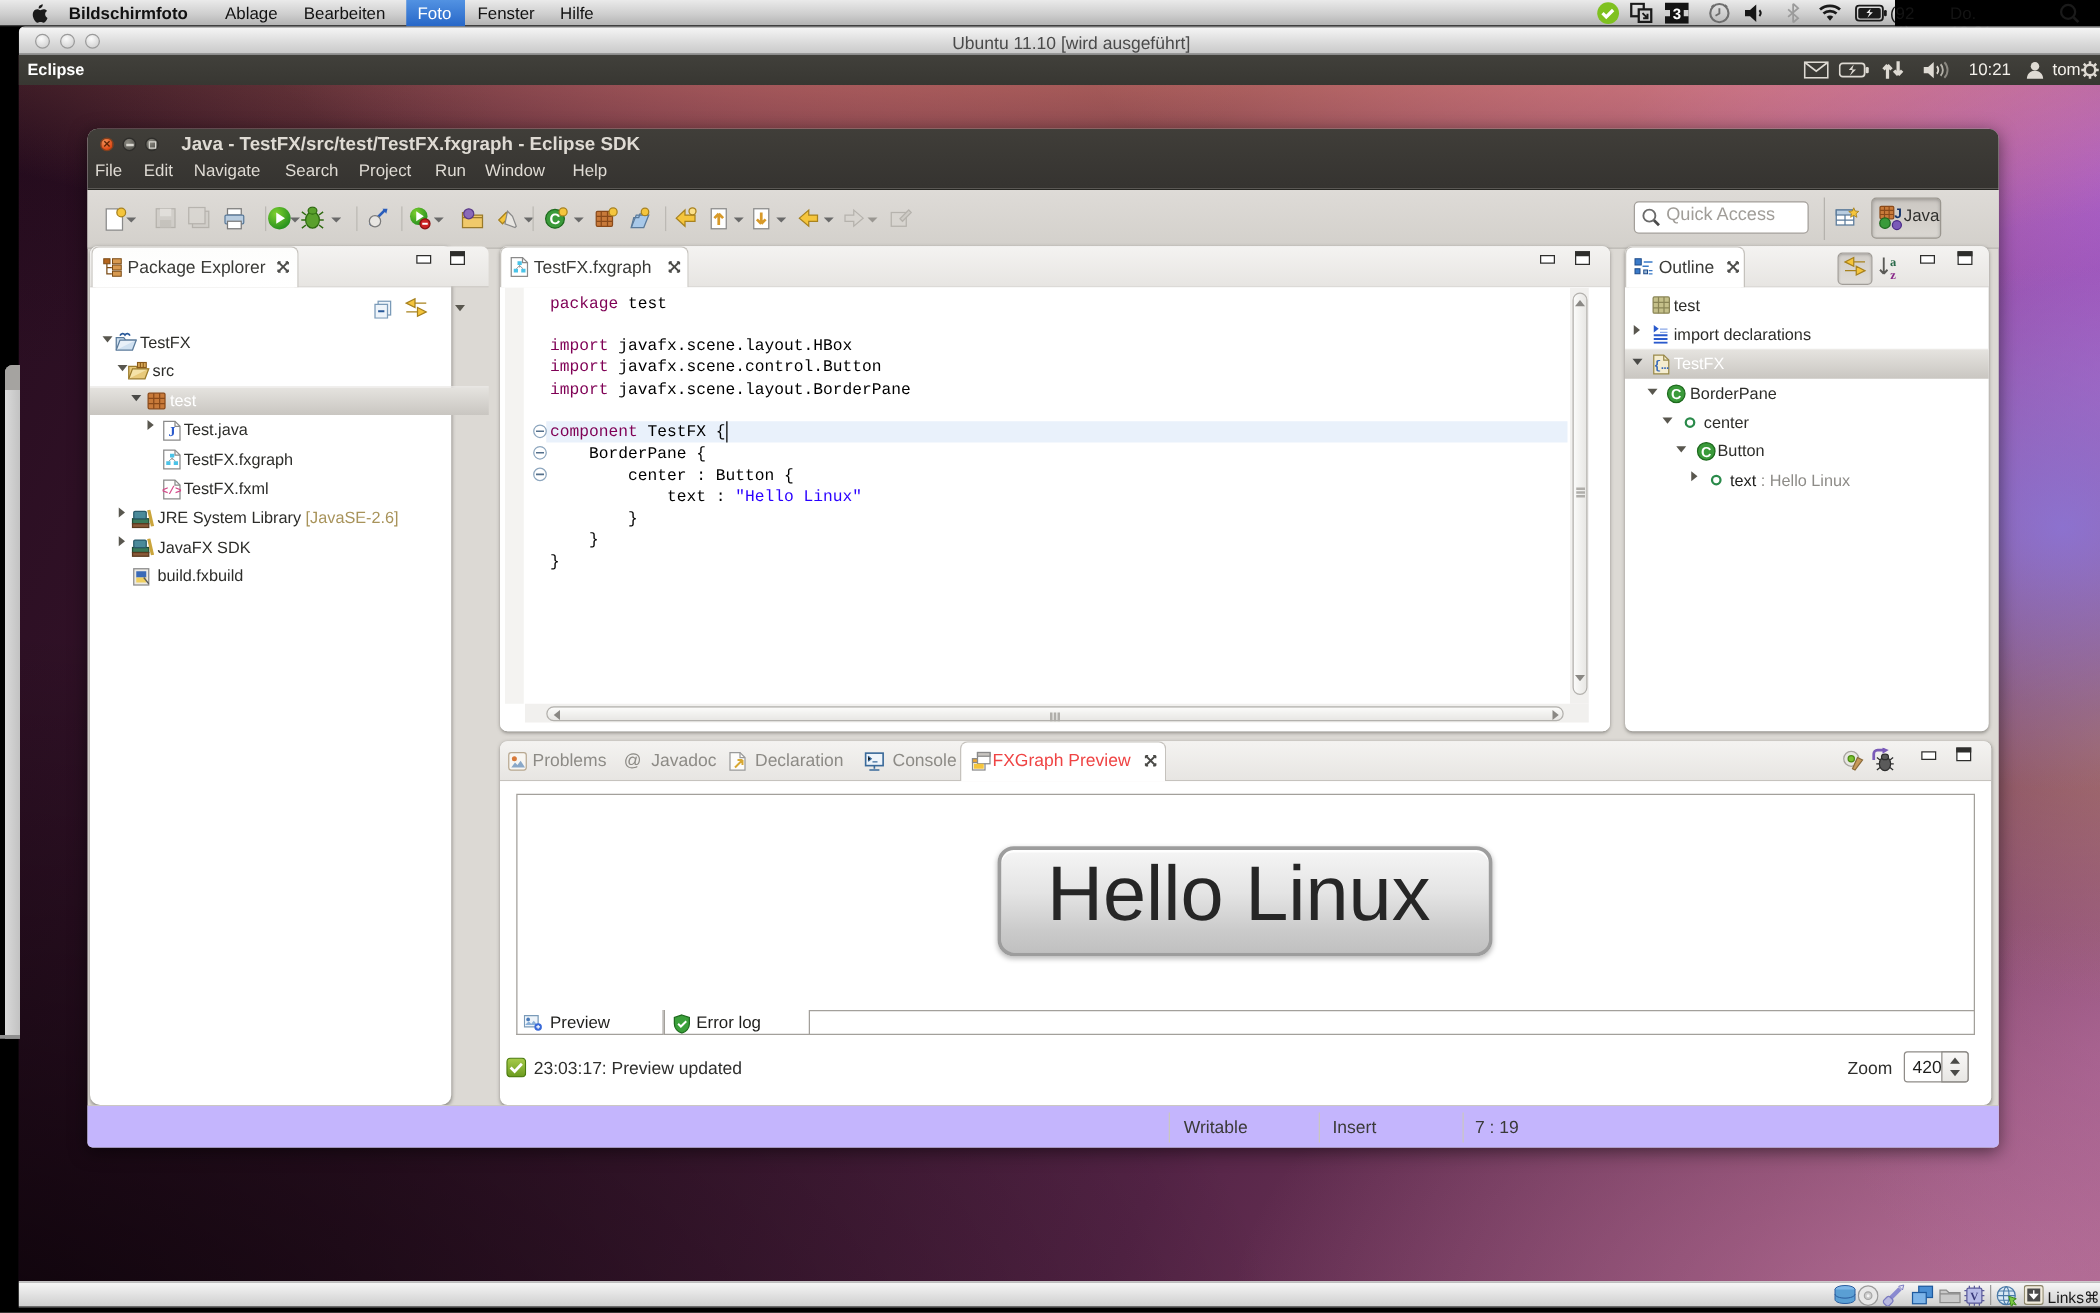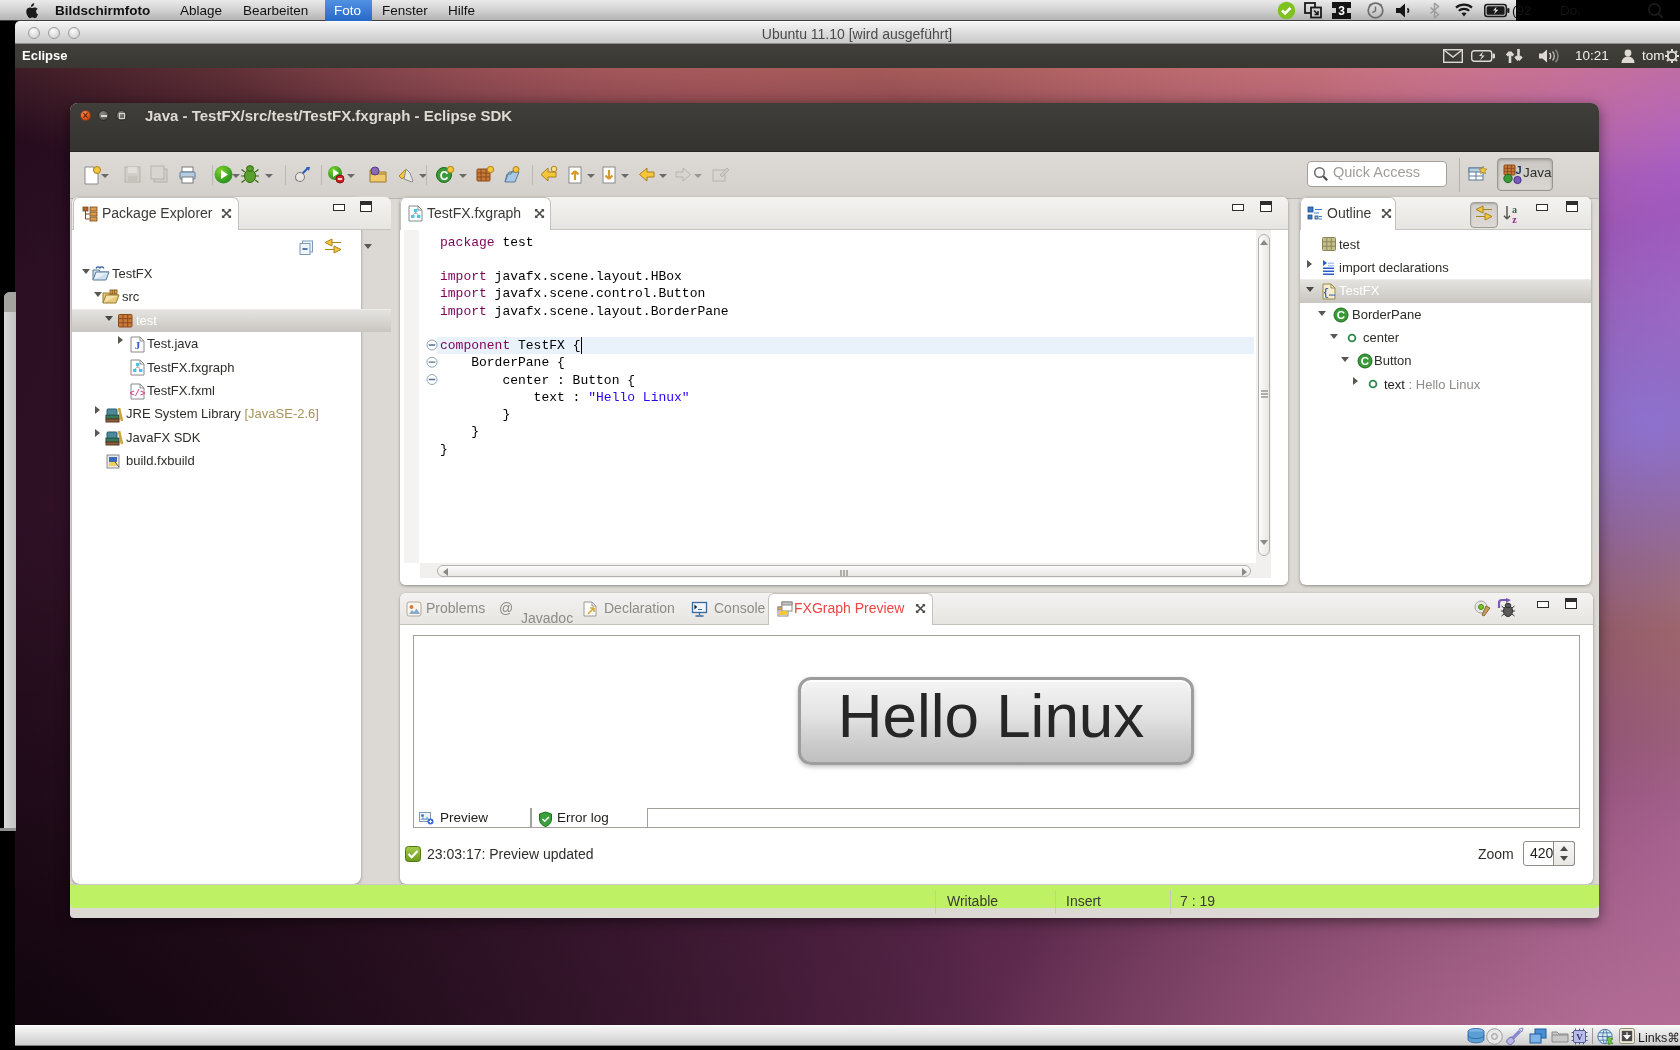--- a/index.html
+++ b/index.html
@@ -179,20 +179,30 @@
 <div class="a" id="win" style="left:70px;top:103px;width:1529px;height:815px;border-radius:8px 8px 4px 4px;background:#dcd9d4;box-shadow:0 3px 14px rgba(0,0,0,0.5)">
 
   <div class="a" style="left:0;top:0;width:1529px;height:49px;background:linear-gradient(#403e39,#353330);border-radius:8px 8px 0 0;border-bottom:1px solid #262622"></div>
   <div class="a" style="left:10px;top:7px;width:11px;height:11px;border-radius:50%;background:radial-gradient(circle at 35% 30%,#f3935a,#dd4814 70%);border:1px solid #83401e"></div>
   <div class="a" style="left:9px;top:6.2px;width:13px;height:13px;color:#5e2405;font-size:10px;font-weight:bold;text-align:center;line-height:13px">×</div>
   <div class="a" style="left:28px;top:7px;width:11px;height:11px;border-radius:50%;background:radial-gradient(circle at 35% 30%,#8a8880,#565550 75%);border:1px solid #2e2d2a"></div>
   <div class="a" style="left:30.5px;top:11.5px;width:6px;height:2px;background:#d8d6d0"></div>
   <div class="a" style="left:46px;top:7px;width:11px;height:11px;border-radius:50%;background:radial-gradient(circle at 35% 30%,#8a8880,#565550 75%);border:1px solid #2e2d2a"></div>
   <div class="a" style="left:48.5px;top:9.5px;width:6px;height:6px;border:1.5px solid #d8d6d0"></div>
   <div class="a" style="left:75px;top:4px;font-size:15px;font-weight:bold;color:#dfdbd4;letter-spacing:0px">Java - TestFX/src/test/TestFX.fxgraph - Eclipse SDK</div>
+  <div class="a" style="left:0;top:26px;width:1529px;height:23px;font-size:13.5px;color:#dfdbd4">
+    <span class="a" style="left:6px">File</span>
+      <span class="a" style="left:45px">Edit</span>
+      <span class="a" style="left:85px">Navigate</span>
+      <span class="a" style="left:158px">Search</span>
+      <span class="a" style="left:217px">Project</span>
+      <span class="a" style="left:278px">Run</span>
+      <span class="a" style="left:318px">Window</span>
+      <span class="a" style="left:388px">Help</span>
+  </div>
   <div class="a" style="left:0;top:49px;width:1529px;height:47px;background:linear-gradient(#dedbd7,#d3d0cb);border-bottom:1px solid #b8b5b0">
     <svg class="a" style="left:14px;top:13px" width="700" height="20" viewBox="0 0 700 20">
         <g transform="translate(0,1)">
           <path d="M1 1h9l4 4v13H1z" fill="#fff" stroke="#8a8a8a"></path>
           <path d="M10 1v4h4" fill="none" stroke="#8a8a8a"></path>
           <circle cx="13" cy="4" r="3.5" fill="#f5c53c" stroke="#a8821e"></circle>
         </g>
         <path d="M17 8l4 4 4-4z" fill="#6a6a6a" transform="translate(0,1)"></path>
         <g transform="translate(40,1)" opacity="0.5">
           <rect x="1" y="1" width="15" height="15" fill="#cac7c2" stroke="#939089"></rect>
@@ -571,21 +581,21 @@
   </div>
   <div class="a" style="left:330px;top:490px;width:1193px;height:291px;background:#fff;border-radius:6px;box-shadow:0 1px 3px rgba(90,88,84,0.6)">
     <div class="a" style="left:0;top:0;width:1193px;height:32px;background:linear-gradient(#f4f3f1,#e7e5e2);border-bottom:1px solid #c6c3be;border-radius:6px 6px 0 0"></div>
     <svg class="a" style="left:6px;top:8px" width="16" height="16" viewBox="0 0 16 16">
         <rect x="1" y="1" width="14" height="14" rx="2" fill="#f8f6f2" stroke="#b8a890"></rect>
         <circle cx="5.5" cy="6" r="2" fill="#d87a3a"></circle>
         <path d="M3 13l3-4 2 2 2.5-3.5L14 13z" fill="#8aa8c8"></path>
       </svg>
     <div class="a itabtxt" style="left:26px;top:7px">Problems</div>
     <div class="a" style="left:99px;top:7px;font-size:14px;color:#8d8b86">@</div>
-    <div class="a itabtxt" style="left:121px;top:17px">Javadoc</div>
+    <div class="a itabtxt" style="left:121px;top:7px">Javadoc</div>
     <svg class="a" style="left:183px;top:8px" width="17" height="17" viewBox="0 0 17 17">
         <path d="M1 1h8l4 4v10H1z" fill="#fdfcfa" stroke="#9a9a9a"></path>
         <path d="M9 1v4h4" fill="none" stroke="#9a9a9a"></path>
         <path d="M5 13l6-6M11 7v4M11 7H7" stroke="#d8a832" stroke-width="1.6" fill="none"></path>
       </svg>
     <div class="a itabtxt" style="left:204px;top:7px">Declaration</div>
     <svg class="a" style="left:291px;top:8px" width="17" height="16" viewBox="0 0 17 16">
         <rect x="1.5" y="1.5" width="14" height="10" fill="#eef4fa" stroke="#3a6a9a" stroke-width="1.3"></rect>
         <path d="M8.5 11.5v2.5M4.5 15h8" stroke="#3a6a9a" stroke-width="1.3"></path>
         <path d="M3.5 4l2.5 2-2.5 2M7 8.5h4" stroke="#3a6a9a" stroke-width="1"></path>
@@ -654,21 +664,21 @@
         </defs>
       </svg>
     <div class="a" style="left:27px;top:252.5px;font-size:14px;color:#2e2e2c">23:03:17: Preview updated</div>
     <div class="a" style="left:1078px;top:252.5px;font-size:14px;color:#2e2e2c">Zoom</div>
     <div class="a" style="left:1123px;top:248px;width:52px;height:25px;background:#fff;border:1px solid #8f8c88;border-radius:3px"></div>
     <div class="a" style="left:1130px;top:251.5px;font-size:14px;color:#1e1e1c">420</div>
     <div class="a" style="left:1153px;top:248px;width:22px;height:25px;background:linear-gradient(#f8f7f6,#e8e7e4);border:1px solid #8f8c88;border-radius:0 3px 3px 0"></div>
     <div class="a" style="left:1160px;top:253px;width:0;height:0;border-left:4px solid transparent;border-right:4px solid transparent;border-bottom:5px solid #4a4a47"></div>
     <div class="a" style="left:1160px;top:263px;width:0;height:0;border-left:4px solid transparent;border-right:4px solid transparent;border-top:5px solid #4a4a47"></div>
   </div>
-  <div class="a" style="left:0;top:781px;width:1529px;height:24px;background:#bef264;border-top:1px solid #cbc8c3;border-radius:0 0 4px 4px">
+  <div class="a" style="left:0;top:781px;width:1529px;height:34px;background:#c4b5fd;border-top:1px solid #cbc8c3;border-radius:0 0 4px 4px">
     <div class="a" style="left:865px;top:5px;width:1px;height:24px;background:#c9c6c1"></div>
     <div class="a" style="left:877px;top:8px;font-size:14px;color:#3a3a38">Writable</div>
     <div class="a" style="left:985px;top:5px;width:1px;height:24px;background:#c9c6c1"></div>
     <div class="a" style="left:996px;top:8px;font-size:14px;color:#3a3a38">Insert</div>
     <div class="a" style="left:1100px;top:5px;width:1px;height:24px;background:#c9c6c1"></div>
     <div class="a" style="left:1110px;top:8px;font-size:14px;color:#3a3a38">7 : 19</div>
   </div>
 </div>
 
 </body></html>

